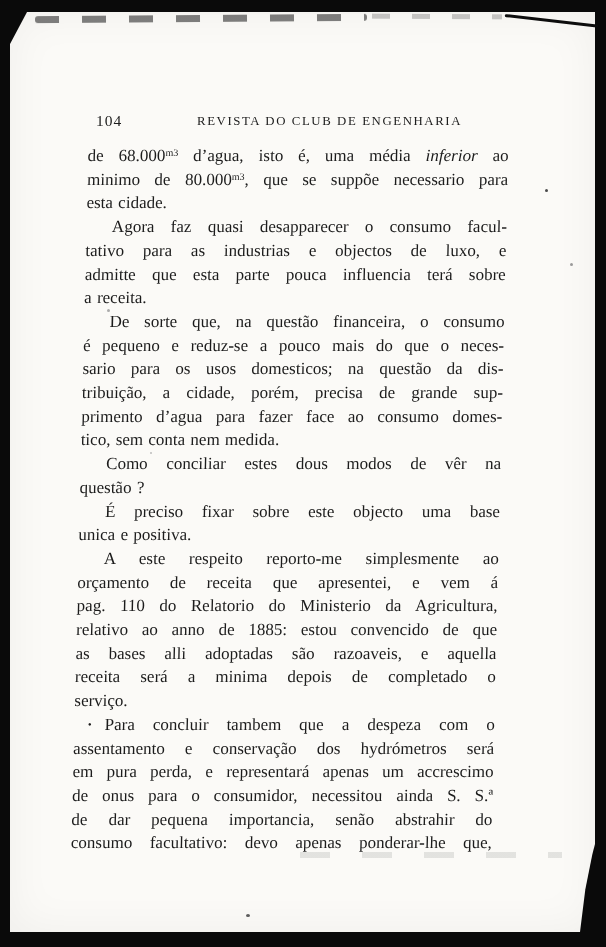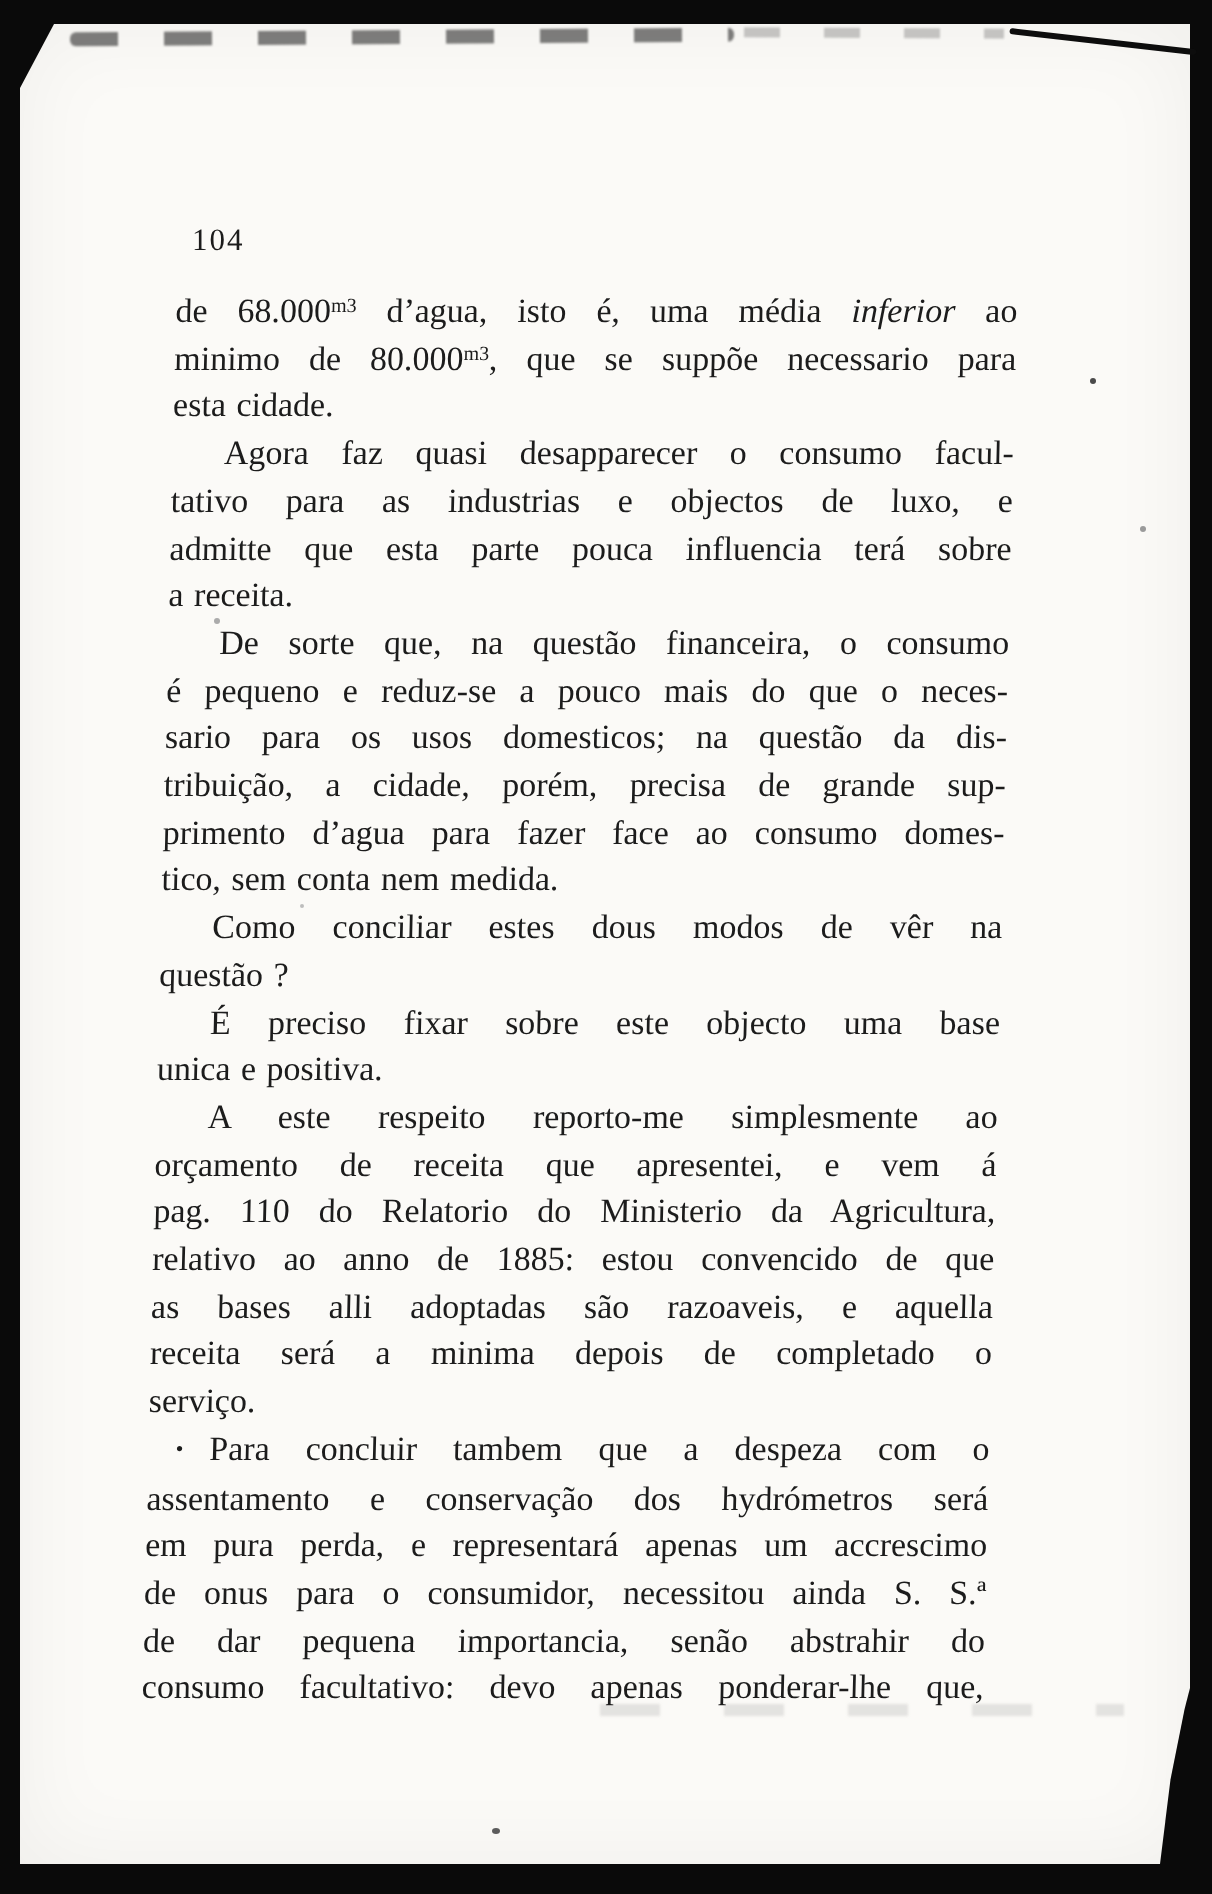--- a/index.html
+++ b/index.html
@@ -91,20 +91,21 @@
   <div class="smudge-top-1"></div>
   <div class="smudge-top-2"></div>
   <div class="smudge-bottom"></div>
   <div class="speck s1"></div>
   <div class="speck s2"></div>
   <div class="speck s3"></div>
   <div class="speck s4"></div>
   <div class="speck s5"></div>
 
   <div id="page-number">104</div>
+  <div id="running-title">REVISTA DO CLUB DE ENGENHARIA</div>
 
   <div id="page-text">
       <div class="para">
         <div class="line just"><span>de 68.000</span><sup>m3</sup><span> d’agua, isto é, uma média </span><i>inferior</i><span> ao</span></div>
         <div class="line just"><span>minimo de 80.000</span><sup>m3</sup><span>, que se suppõe necessario para</span></div>
         <div class="line"><span>esta cidade.</span></div>
       </div>
       <div class="para indent">
         <div class="line just"><span>Agora faz quasi desapparecer o consumo facul-</span></div>
         <div class="line just"><span>tativo para as industrias e objectos de luxo, e</span></div>

